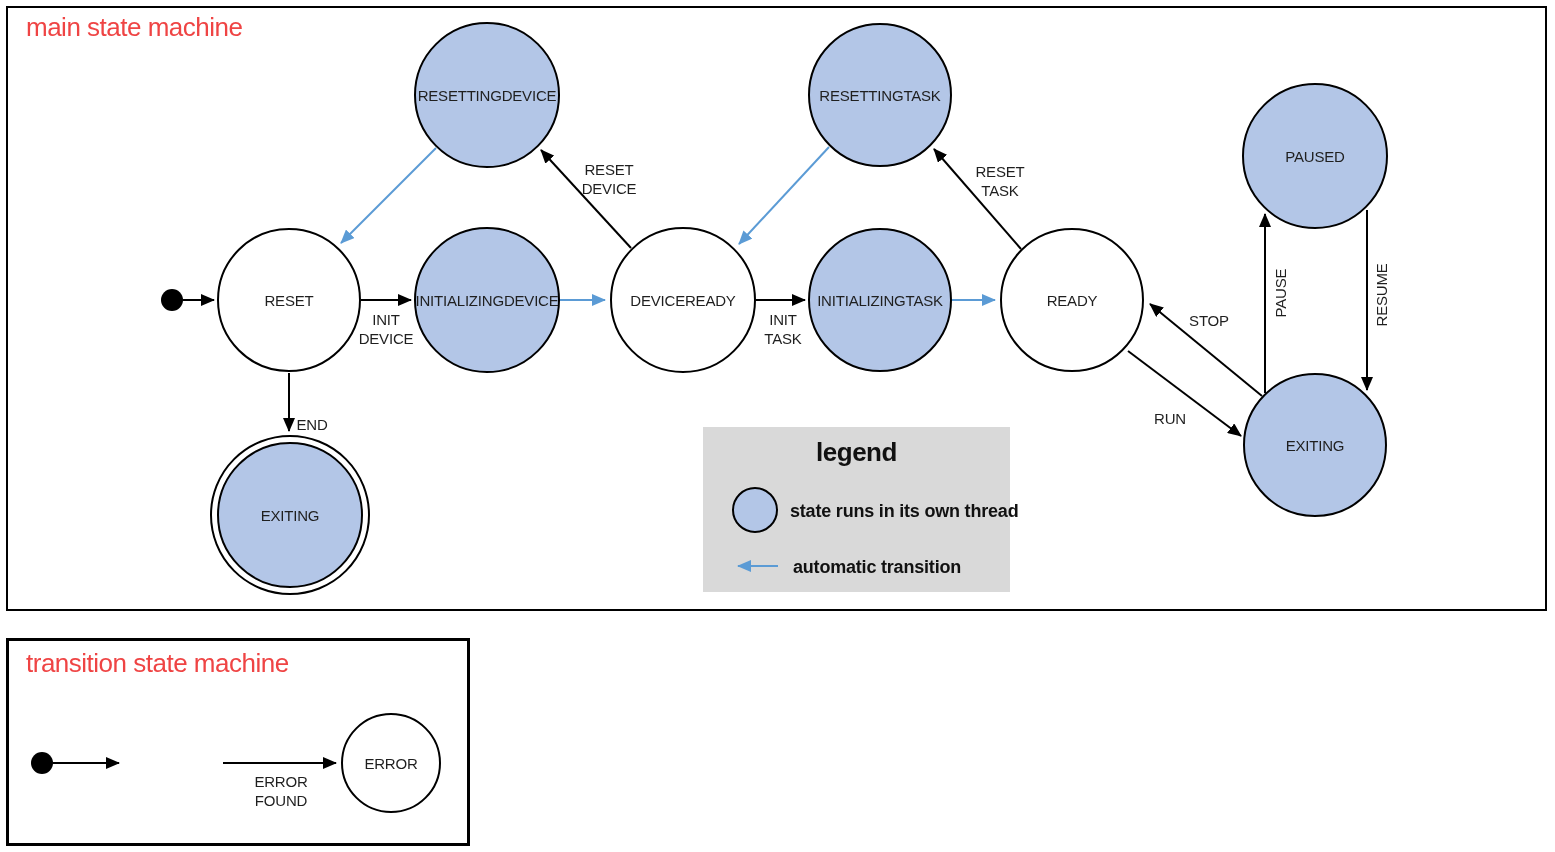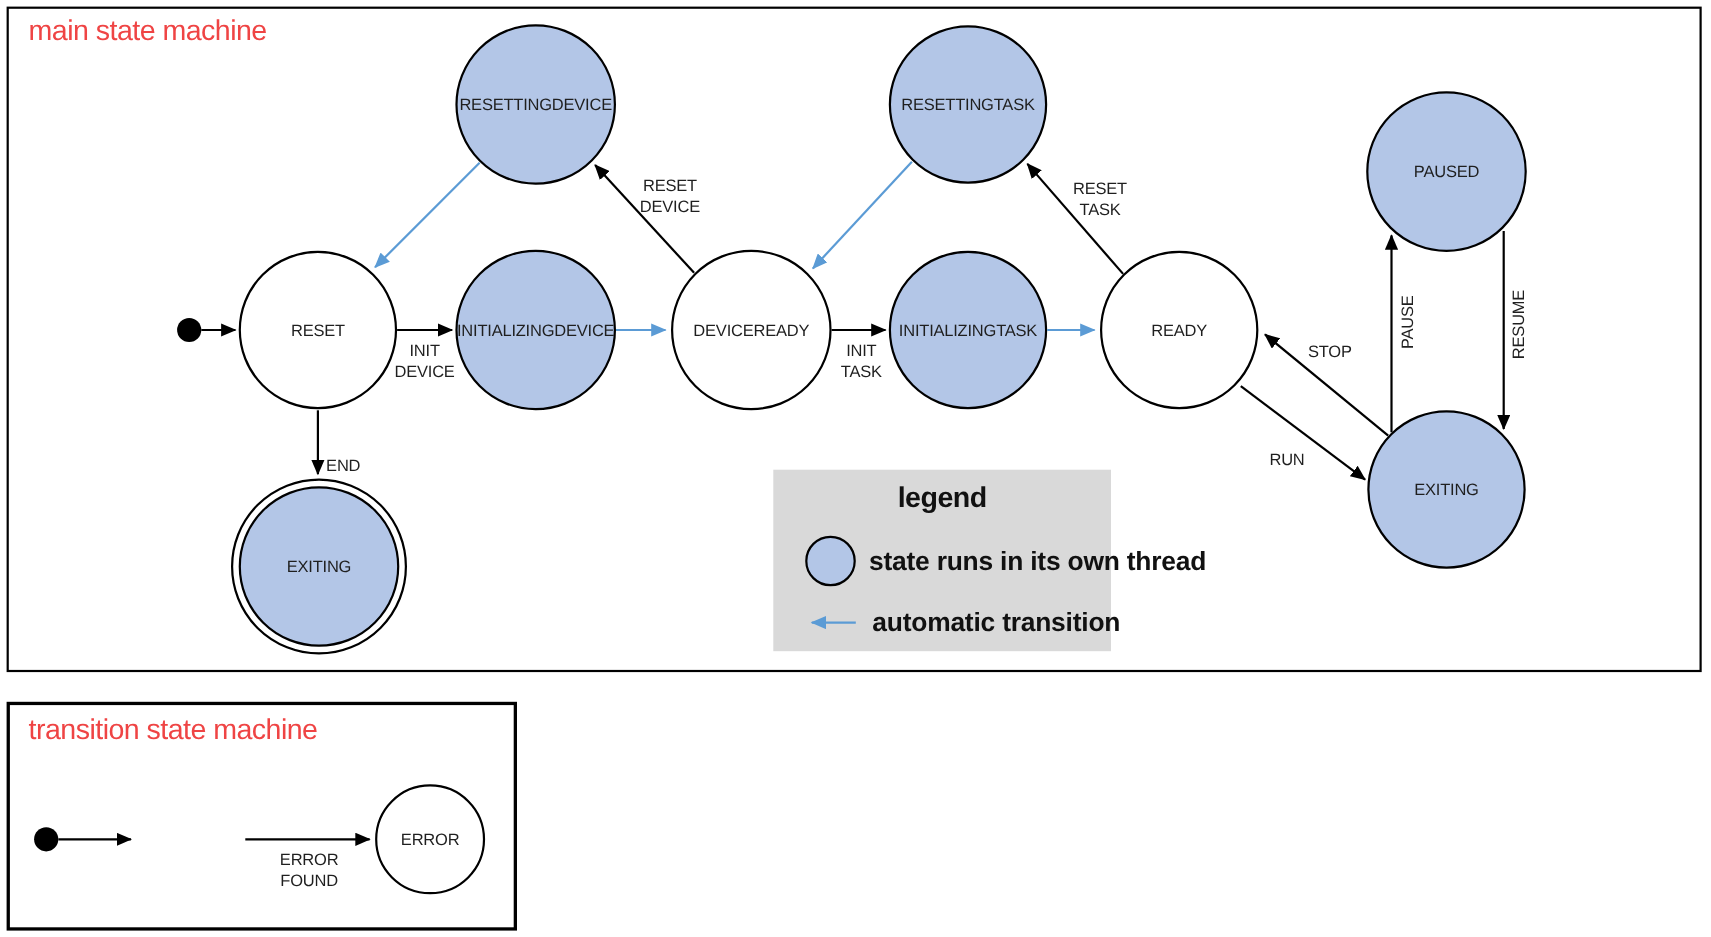--- a/index.html
+++ b/index.html
@@ -17,21 +17,21 @@
                display:flex;align-items:center;justify-content:center;}
   .tlabel{position:absolute;transform:translate(-50%,-50%);font-size:15px;line-height:19px;
           letter-spacing:-0.2px;text-align:center;white-space:nowrap;z-index:3;}
   .tlabel.rot{transform:translate(-50%,-50%) rotate(-90deg);}
   .overlay{position:absolute;left:0;top:0;z-index:4;pointer-events:none;}
   .legend{position:absolute;left:703px;top:427px;width:307px;height:165px;background:#d9d9d9;z-index:1;font-weight:bold;}
   .legend-title{position:absolute;left:0;right:0;top:10px;text-align:center;font-size:26px;
                 letter-spacing:-0.5px;color:#111;}
   .legend-circle{position:absolute;left:29px;top:60px;width:46px;height:46px;border:2px solid #000;
                  border-radius:50%;background:#b3c6e7;box-sizing:border-box;}
-  .legend-text{position:absolute;transform:translateY(-50%);font-size:24px;letter-spacing:-0.2px;
+  .legend-text{position:absolute;transform:translateY(-50%);font-size:18px;letter-spacing:-0.2px;
                white-space:nowrap;color:#111;}
 </style>
 </head>
 <body>
 
 <div class="canvas">
 
   <div class="frame" style="left:6px;top:6px;width:1541px;height:605px"></div>
   <div class="frame ortho" style="left:6px;top:638px;width:464px;height:208px"></div>
 

